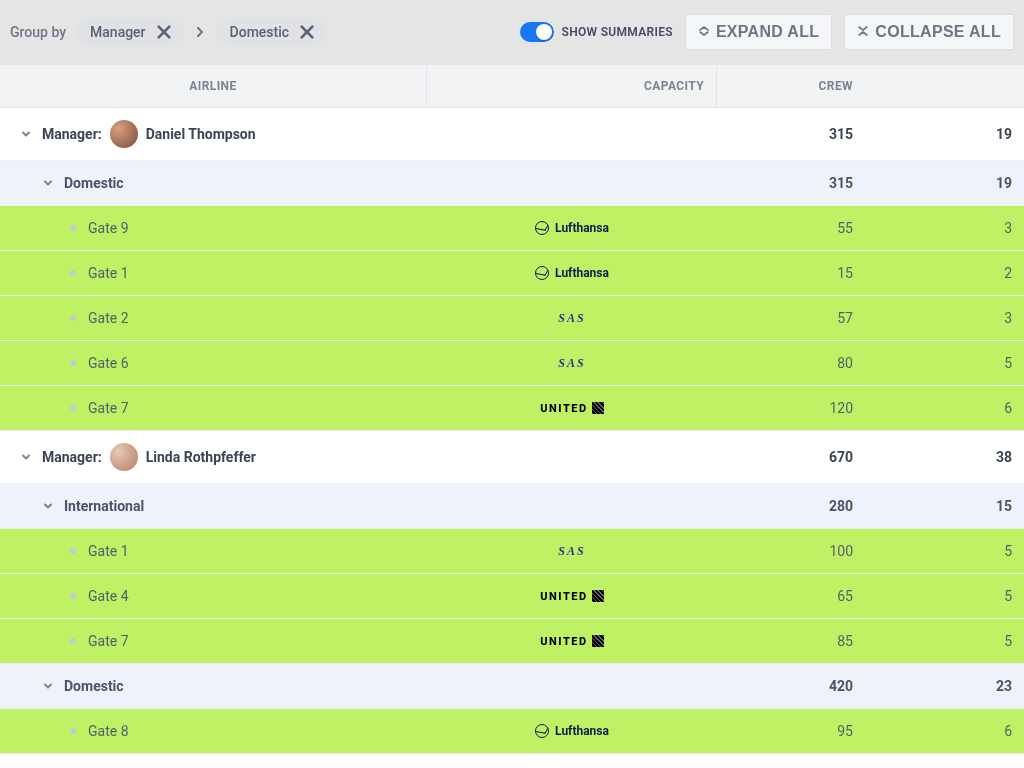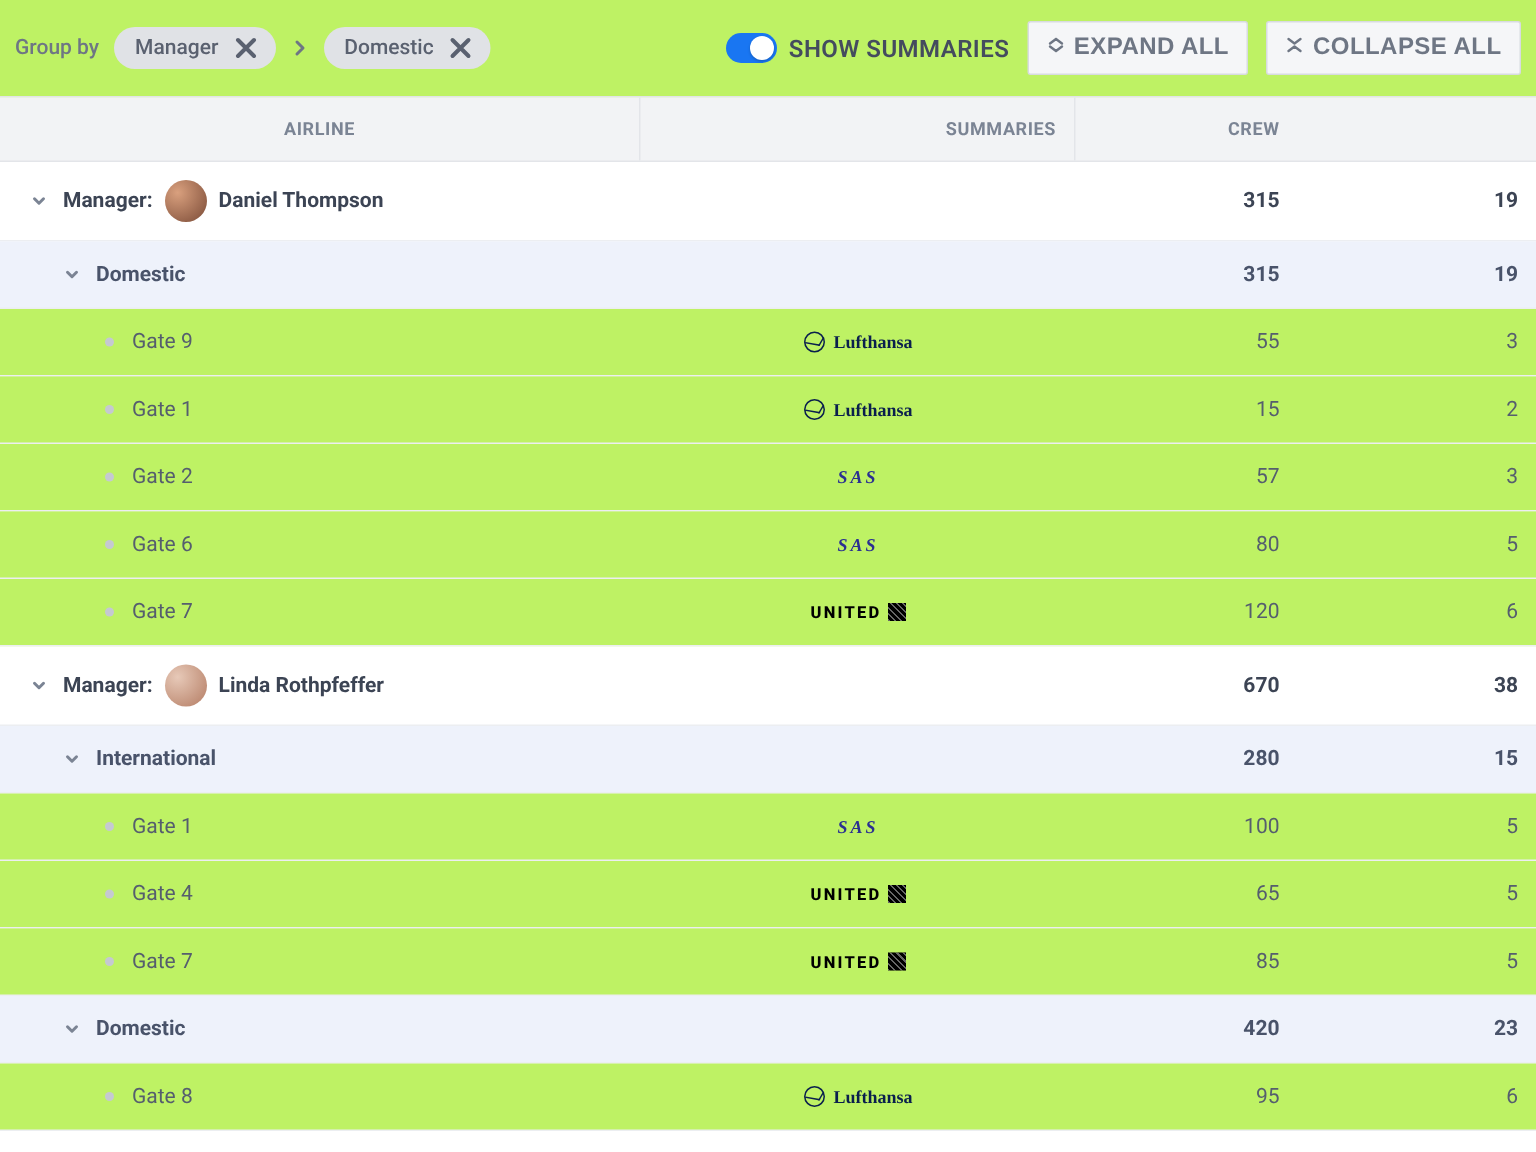--- a/index.html
+++ b/index.html
@@ -12,21 +12,21 @@
     height: 768px;
     overflow: hidden;
   }
 
   
   .toolbar {
     display: flex;
     align-items: center;
     justify-content: space-between;
     padding: 14px 10px;
-    background: #bef264;
+    background: #e5e5e5;
     border-bottom: 1px solid #e2e4e8;
   }
   .toolbar-left { display: flex; align-items: center; gap: 10px; }
   .group-by-label { color: #6e7684; font-weight: 500; }
   .chip {
     display: inline-flex; align-items: center; gap: 10px;
     background: #e0e2e6; color: #5a6170;
     border-radius: 16px; padding: 6px 12px 6px 14px;
     font-weight: 500; font-size: 14px; cursor: pointer;
   }
@@ -39,21 +39,21 @@
   .toolbar-right { display: flex; align-items: center; gap: 12px; }
   .toggle-wrap { display: flex; align-items: center; gap: 8px; }
   .toggle {
     width: 34px; height: 20px; background: #1976f2; border-radius: 10px; position: relative; cursor: pointer;
   }
   .toggle::after {
     content: ""; position: absolute; right: 2px; top: 2px; width: 16px; height: 16px;
     background: #fff; border-radius: 50%;
     box-shadow: 0 1px 2px rgba(0,0,0,0.2);
   }
-  .toggle-label { text-transform: uppercase; font-size: 16px; font-weight: 600; letter-spacing: .3px; color: #444c5e; }
+  .toggle-label { text-transform: uppercase; font-size: 12px; font-weight: 600; letter-spacing: .3px; color: #444c5e; }
   .btn {
     display: inline-flex; align-items: center; gap: 6px;
     background: #f5f6f8; border: 1px solid #d8dbe0; color: #6e7684;
     padding: 8px 12px; font-size: 16px; font-weight: 600; letter-spacing: .3px;
     text-transform: uppercase; cursor: pointer; border-radius: 2px;
   }
   .btn svg { width: 12px; height: 12px; }
 
   
   .tbl-header {
@@ -105,21 +105,21 @@
   .chevron svg { width: 12px; height: 12px; }
 
   .bullet { width:6px; height:6px; border-radius:50%; background:#c5c9d1; display:inline-block; margin: 0 4px; }
 
   .avatar { width:28px; height:28px; border-radius:50%; display:inline-flex; align-items:center; justify-content:center; color:#fff; font-size:11px; font-weight:600; flex-shrink:0; }
   .av1 { background: radial-gradient(circle at 30% 30%, #d9a07e, #7a4a36); }
   .av2 { background: radial-gradient(circle at 30% 30%, #e7c9b8, #b47c63); }
 
   
   .airline { display:inline-flex; align-items:center; justify-content:center; gap:6px; }
-  .lh { font-weight:700; font-size:12px; color:#0a1f4d;font-family:Liberation Serif, serif; }
+  .lh { font-weight:700; font-size:12px; color:#0a1f4d; }
   .lh-icon {
     width:14px; height:14px; border-radius:50%; border:1.5px solid #0a1f4d;
     display:inline-flex; align-items:center; justify-content:center;
     position: relative;
   }
   .lh-icon::before {
     content:""; position:absolute; width:9px; height:5px;
     border-bottom:1.5px solid #0a1f4d; border-right:1.5px solid #0a1f4d;
     transform: rotate(10deg) skewX(-20deg); top:2px; left:1px;
   }
@@ -185,21 +185,21 @@
             <path d="M2 2 L6 5 L10 2 M2 10 L6 7 L10 10" stroke="currentColor" stroke-width="1.6" fill="none" stroke-linecap="round" stroke-linejoin="round"></path>
           </svg>
       </span>
       <span>COLLAPSE ALL</span>
     </button>
   </div>
 </div>
 
 <div class="tbl-header">
   <div class="col-airline">AIRLINE</div>
-  <div class="col-num">SUMMARIES</div>
+  <div class="col-num">CAPACITY</div>
   <div class="col-num">CREW</div>
 </div>
 
 <div id="table-body">
     <div class="row row-level0">
     <div class="cell-name">
       <span class="chevron">
           <svg viewBox="0 0 12 12">
             <path d="M3 4.5 L6 7.5 L9 4.5" fill="none" stroke="currentColor" stroke-width="2" stroke-linecap="round" stroke-linejoin="round"></path>
           </svg>

